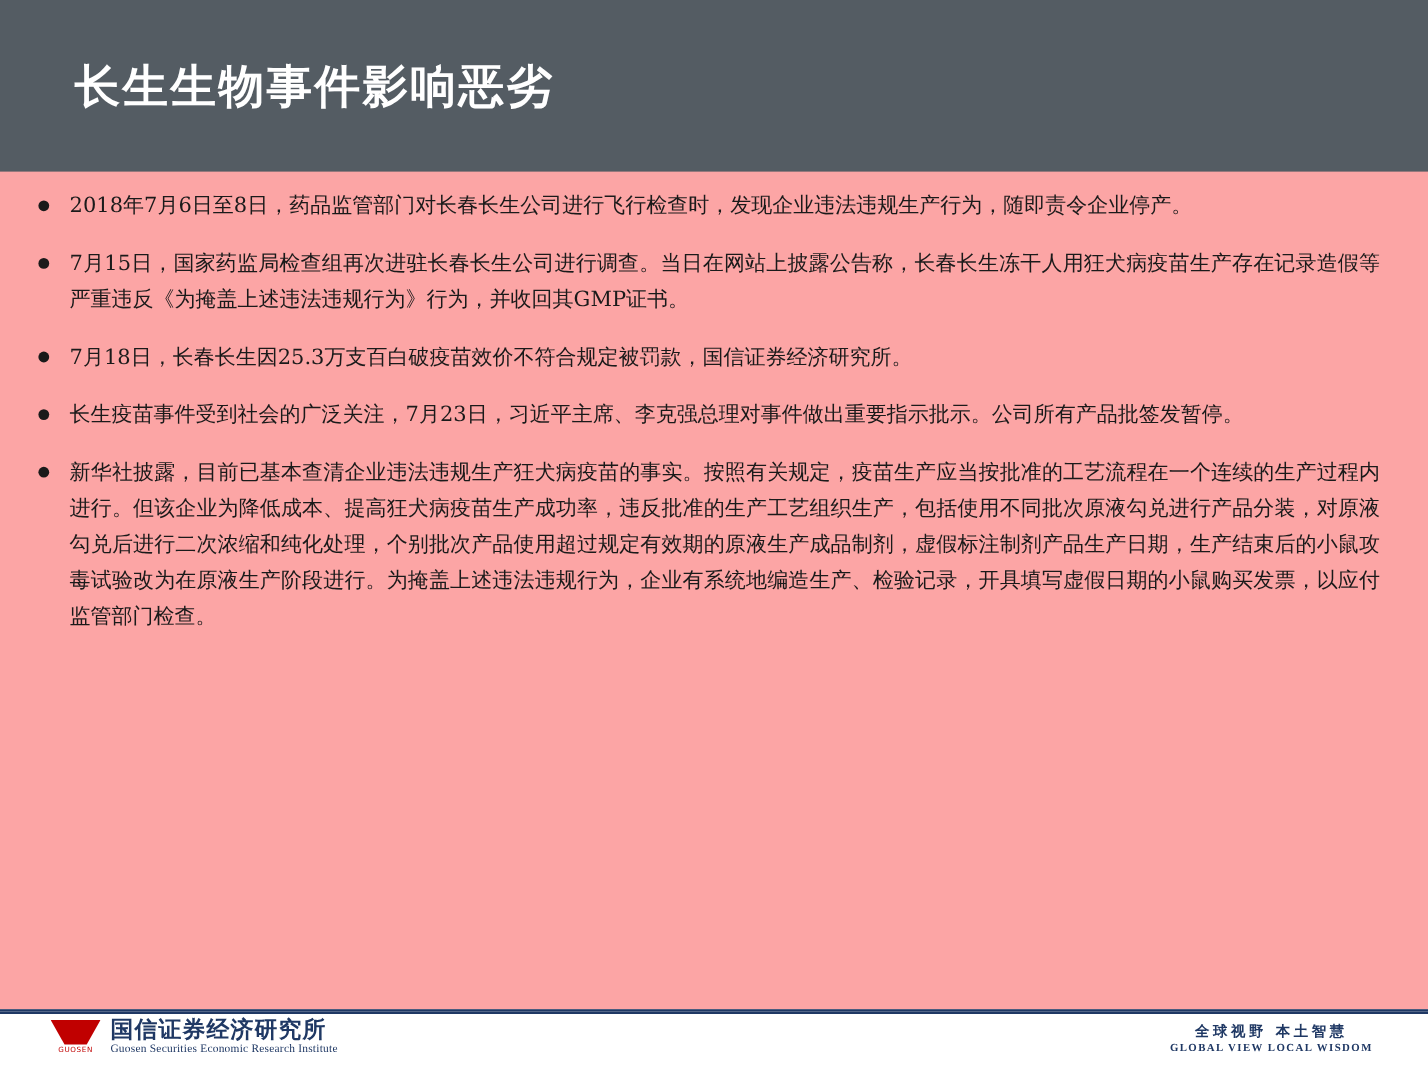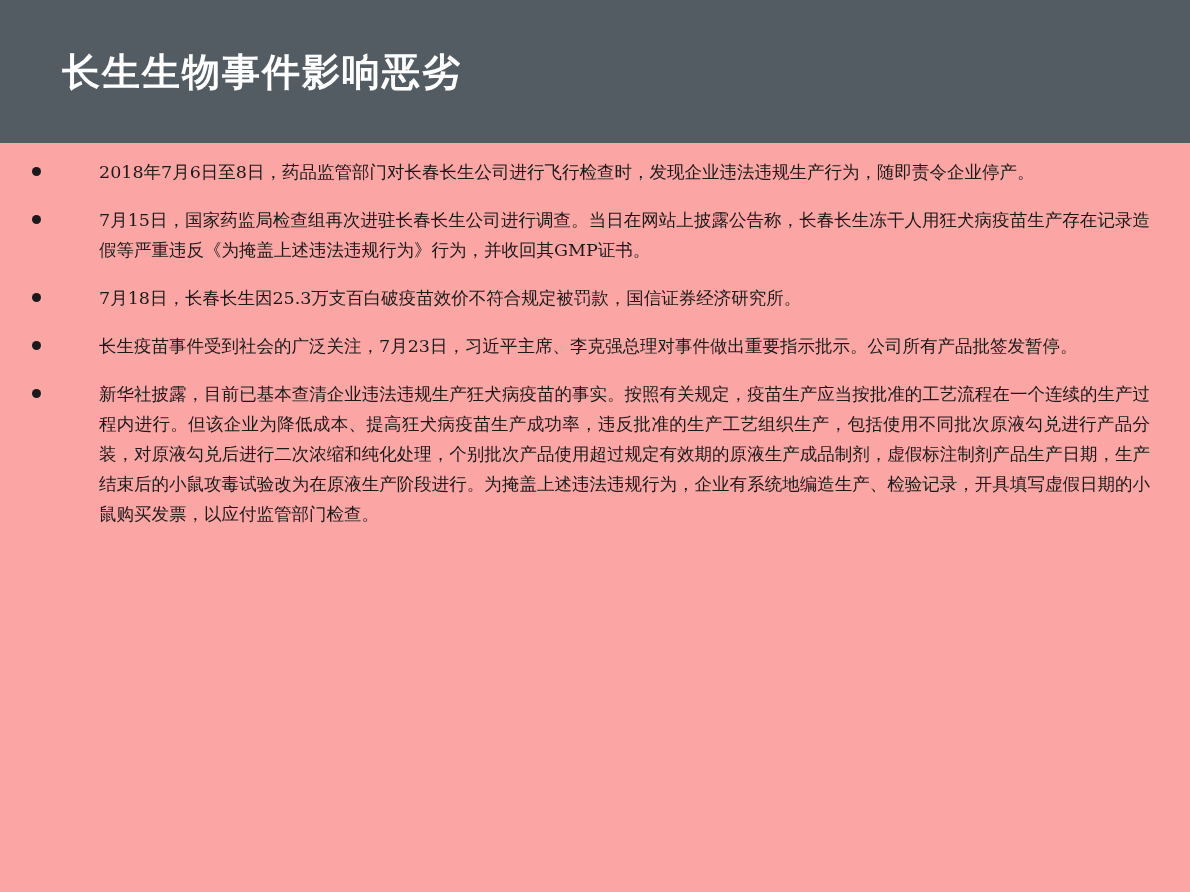--- a/index.html
+++ b/index.html
@@ -69,21 +69,20 @@
     position: absolute;
     left: 10px;
     top: 10px;
     width: 9px;
     height: 9px;
     border-radius: 50%;
     background: #1a1a1a;
   }
   .bullet-text {
     display: block;
-    margin-left: 41px;
   }
   
   .footer {
     position: absolute;
     left: 0;
     bottom: 0;
     width: 1190px;
     height: 49px;
     background: #ffffff;
     border-top: 2px solid #1f3864;
@@ -201,14 +200,31 @@
         <span class="dot"></span>
         <span class="bullet-text">长生疫苗事件受到社会的广泛关注，7月23日，习近平主席、李克强总理对事件做出重要指示批示。公司所有产品批签发暂停。</span>
       </li>
       <li class="bullet">
         <span class="dot"></span>
         <span class="bullet-text">新华社披露，目前已基本查清企业违法违规生产狂犬病疫苗的事实。按照有关规定，疫苗生产应当按批准的工艺流程在一个连续的生产过程内进行。但该企业为降低成本、提高狂犬病疫苗生产成功率，违反批准的生产工艺组织生产，包括使用不同批次原液勾兑进行产品分装，对原液勾兑后进行二次浓缩和纯化处理，个别批次产品使用超过规定有效期的原液生产成品制剂，虚假标注制剂产品生产日期，生产结束后的小鼠攻毒试验改为在原液生产阶段进行。为掩盖上述违法违规行为，企业有系统地编造生产、检验记录，开具填写虚假日期的小鼠购买发票，以应付监管部门检查。</span>
       </li>
     </ul>
   </div>
 
+  <div class="footer">
+    <div class="footer-bar"></div>
+    <div class="logo-wrap">
+      <div class="logo-mark">
+        <div class="lm-top"></div>
+        <div class="lm-bot">GUOSEN</div>
+      </div>
+      <div class="logo-text">
+        <div class="logo-cn">国信证券经济研究所</div>
+        <div class="logo-en">Guosen Securities Economic Research Institute</div>
+      </div>
+    </div>
+    <div class="footer-slogan">
+      <div class="slogan-cn">全球视野  本土智慧</div>
+      <div class="slogan-en">GLOBAL VIEW   LOCAL WISDOM</div>
+    </div>
+  </div>
 
 </div>
 
 </body></html>

